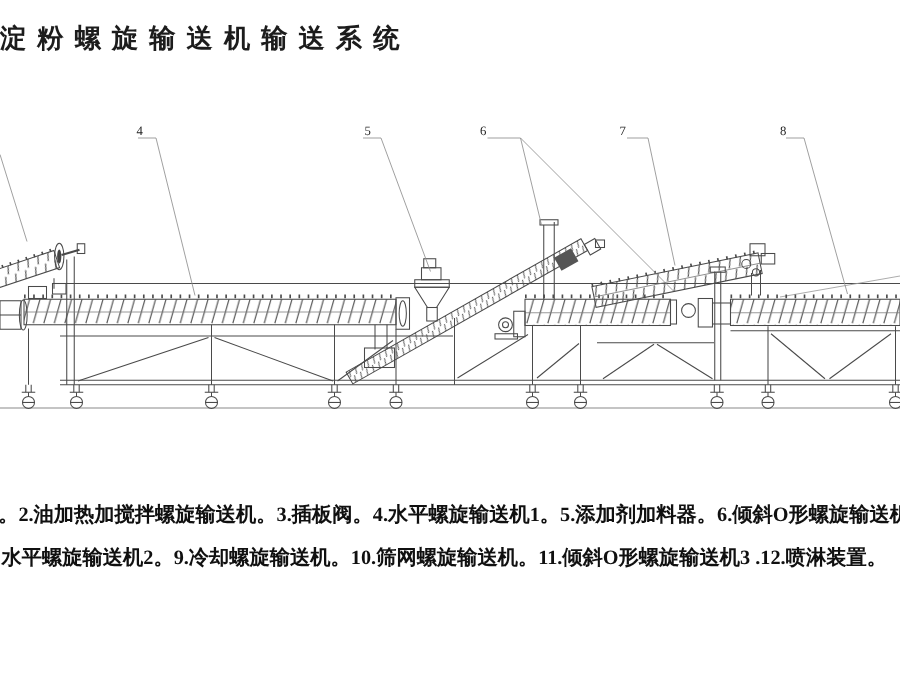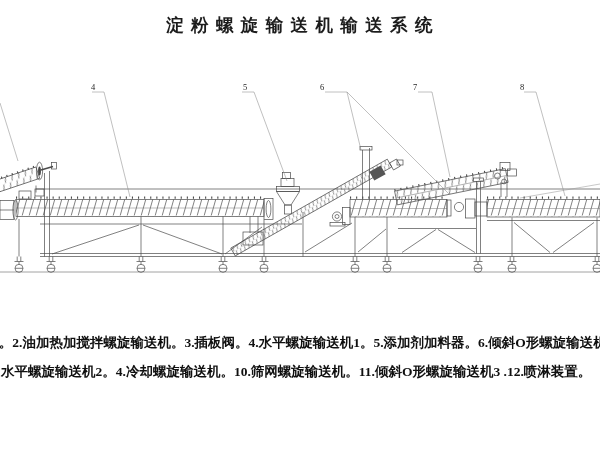--- a/index.html
+++ b/index.html
@@ -1,21 +1,21 @@
 <!DOCTYPE html>
 <html><head>
 <meta charset="utf-8">
 <style>
   html,body{margin:0;padding:0;}
   body{
     width:600px;height:450px;background:#ffffff;overflow:hidden;position:relative;
     font-family:"Liberation Serif","DejaVu Serif",serif;
   }
   .title{
-    position:absolute;top:13px;left:0;right:0;text-align:center;
+    position:absolute;top:13px;left:0;right:0;
     font-size:17.5px;letter-spacing:1.5px;color:#1c1c1c;font-weight:600;
     white-space:nowrap;
   }
   .cap{
     position:absolute;white-space:nowrap;font-size:13.5px;font-weight:bold;color:#101010;
   }
   .cap1{top:334px;left:-8px;}
   .cap2{top:363px;left:1px;}
   svg.diagram{position:absolute;left:0;top:0;}
   svg text{font-family:"Liberation Serif","DejaVu Serif",serif;}
@@ -196,13 +196,13 @@
       <text x="91" y="90">4</text>
       <text x="243" y="90">5</text>
       <text x="320" y="90">6</text>
       <text x="413" y="90">7</text>
       <text x="520" y="90">8</text>
     </g>
   </g>
 </svg>
 
 <div class="cap cap1">1。2.油加热加搅拌螺旋输送机。3.插板阀。4.水平螺旋输送机1。5.添加剂加料器。6.倾斜O形螺旋输送机2</div>
-<div class="cap cap2">水平螺旋输送机2。4.冷却螺旋输送机。10.筛网螺旋输送机。11.倾斜O形螺旋输送机3 .12.喷淋装置。</div>
+<div class="cap cap2">水平螺旋输送机2。9.冷却螺旋输送机。10.筛网螺旋输送机。11.倾斜O形螺旋输送机3 .12.喷淋装置。</div>
 
 </body></html>

